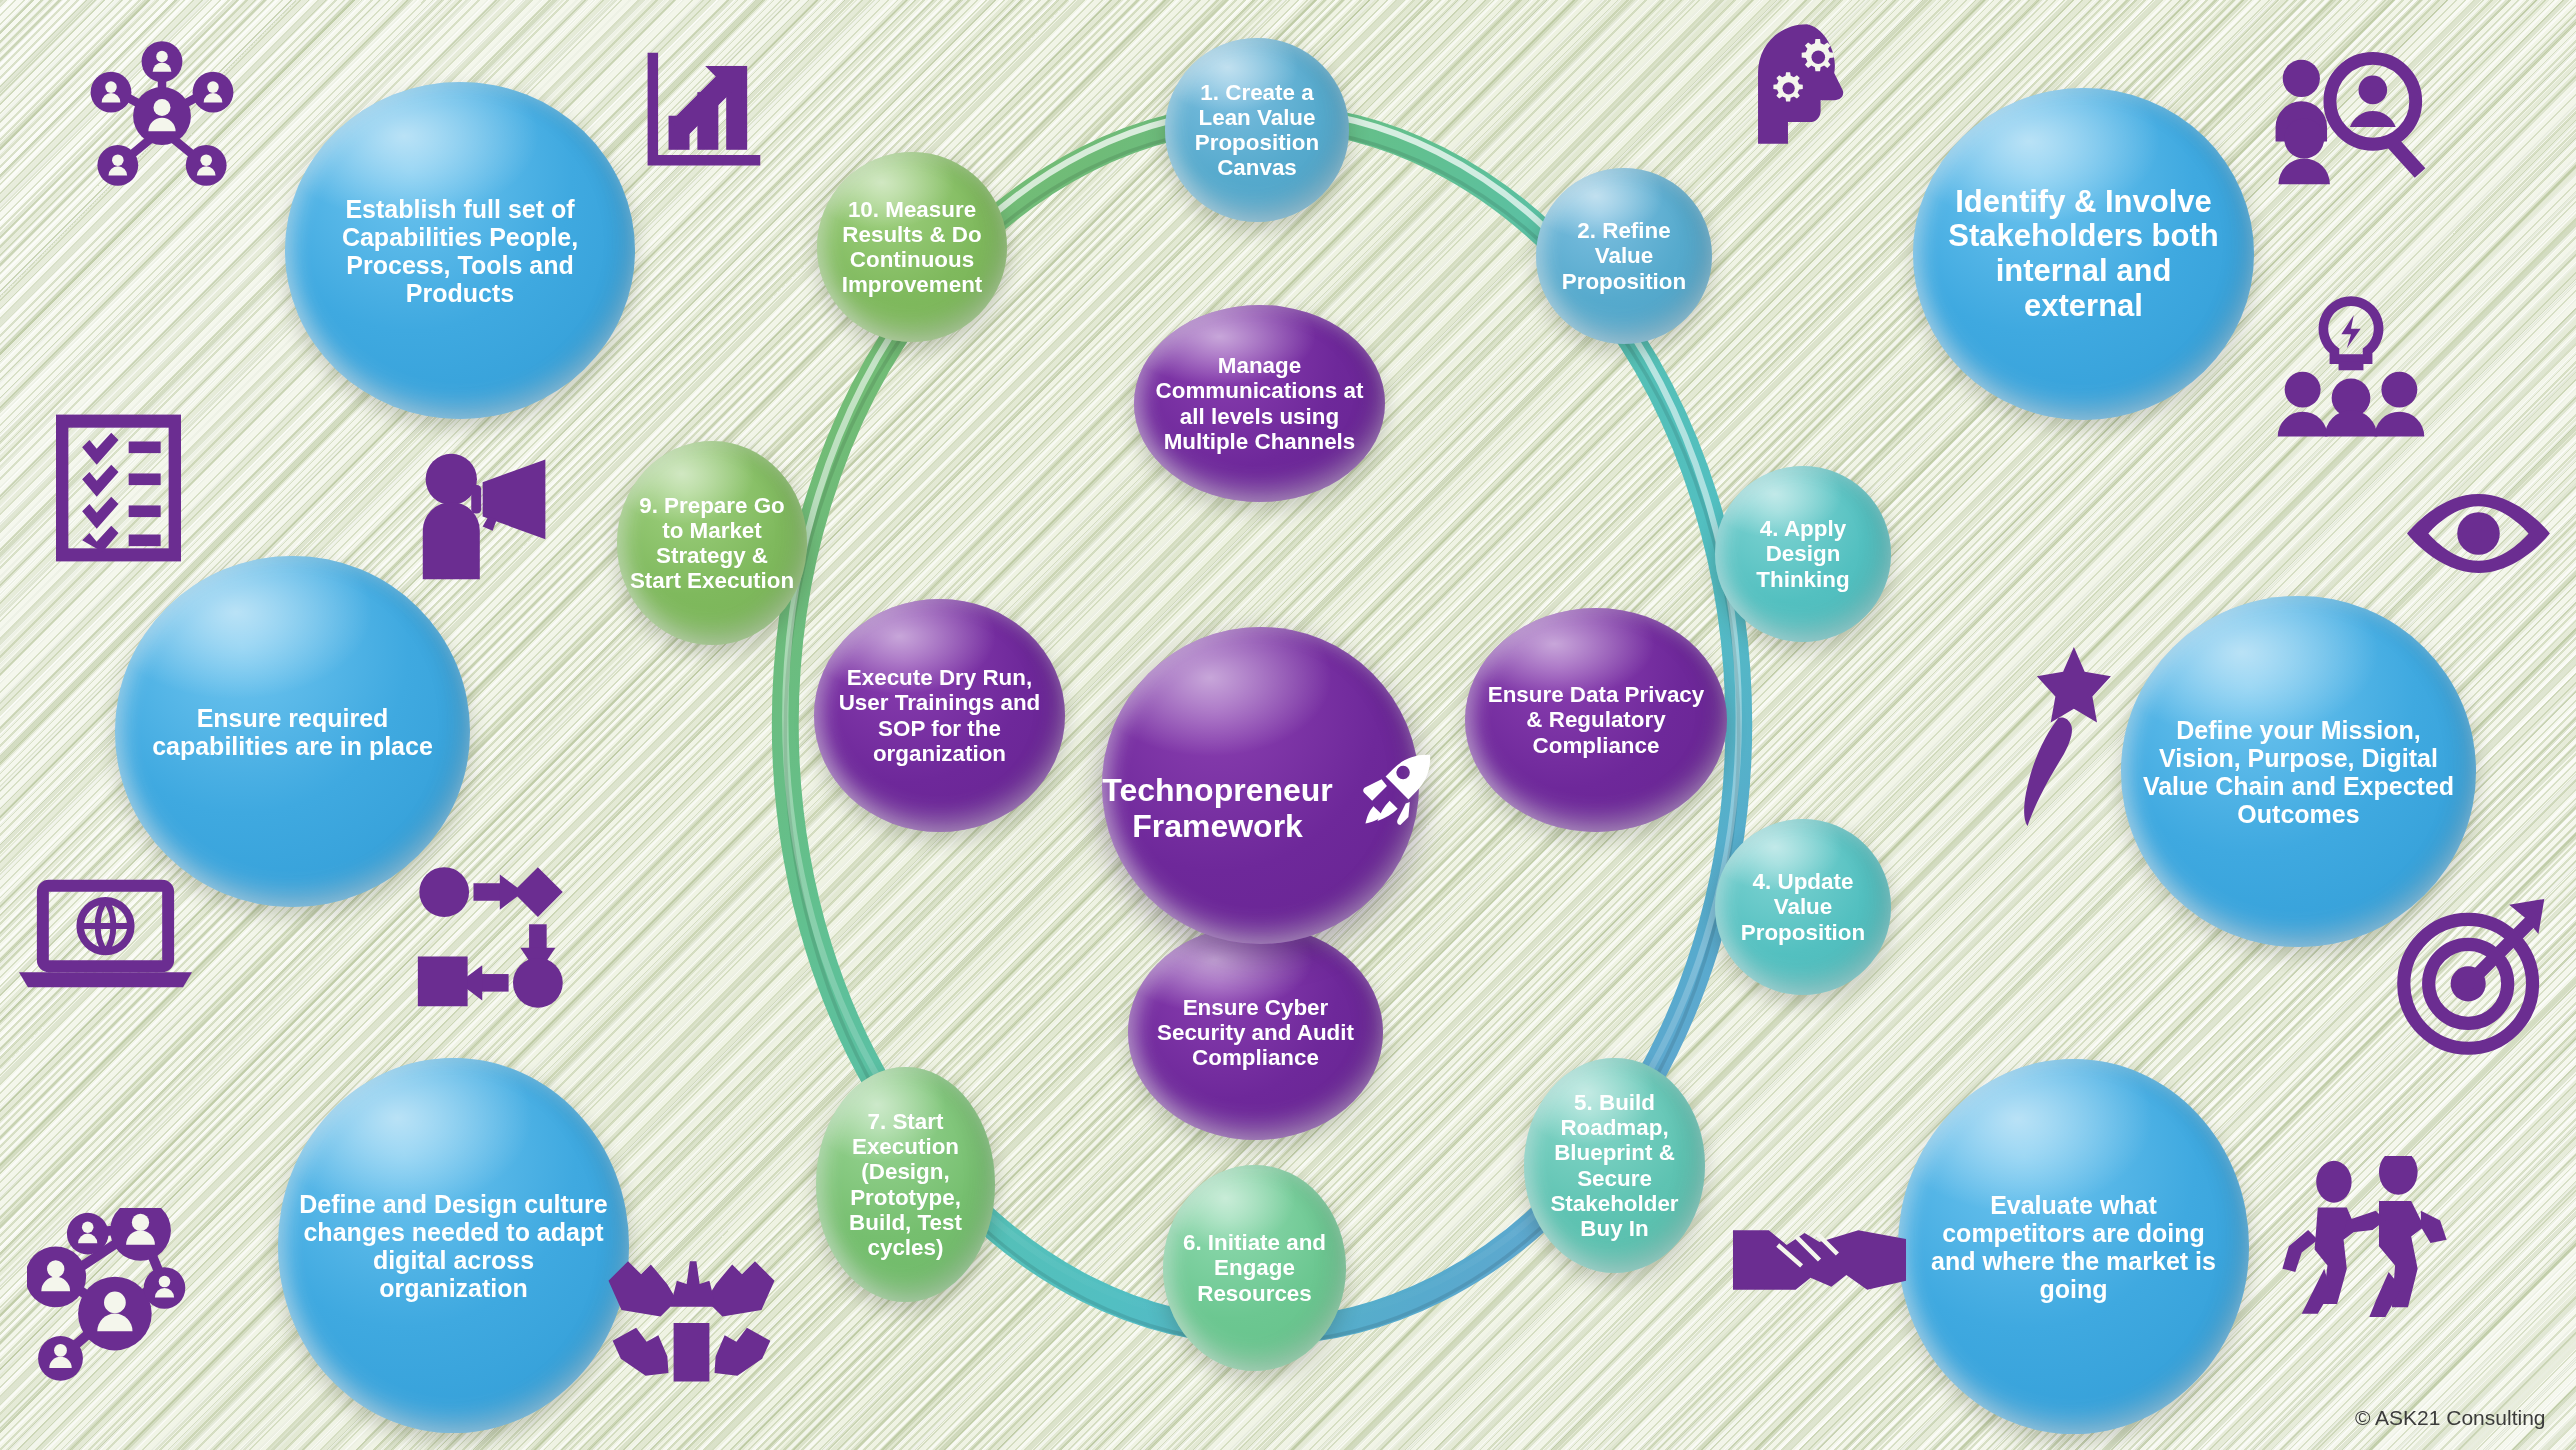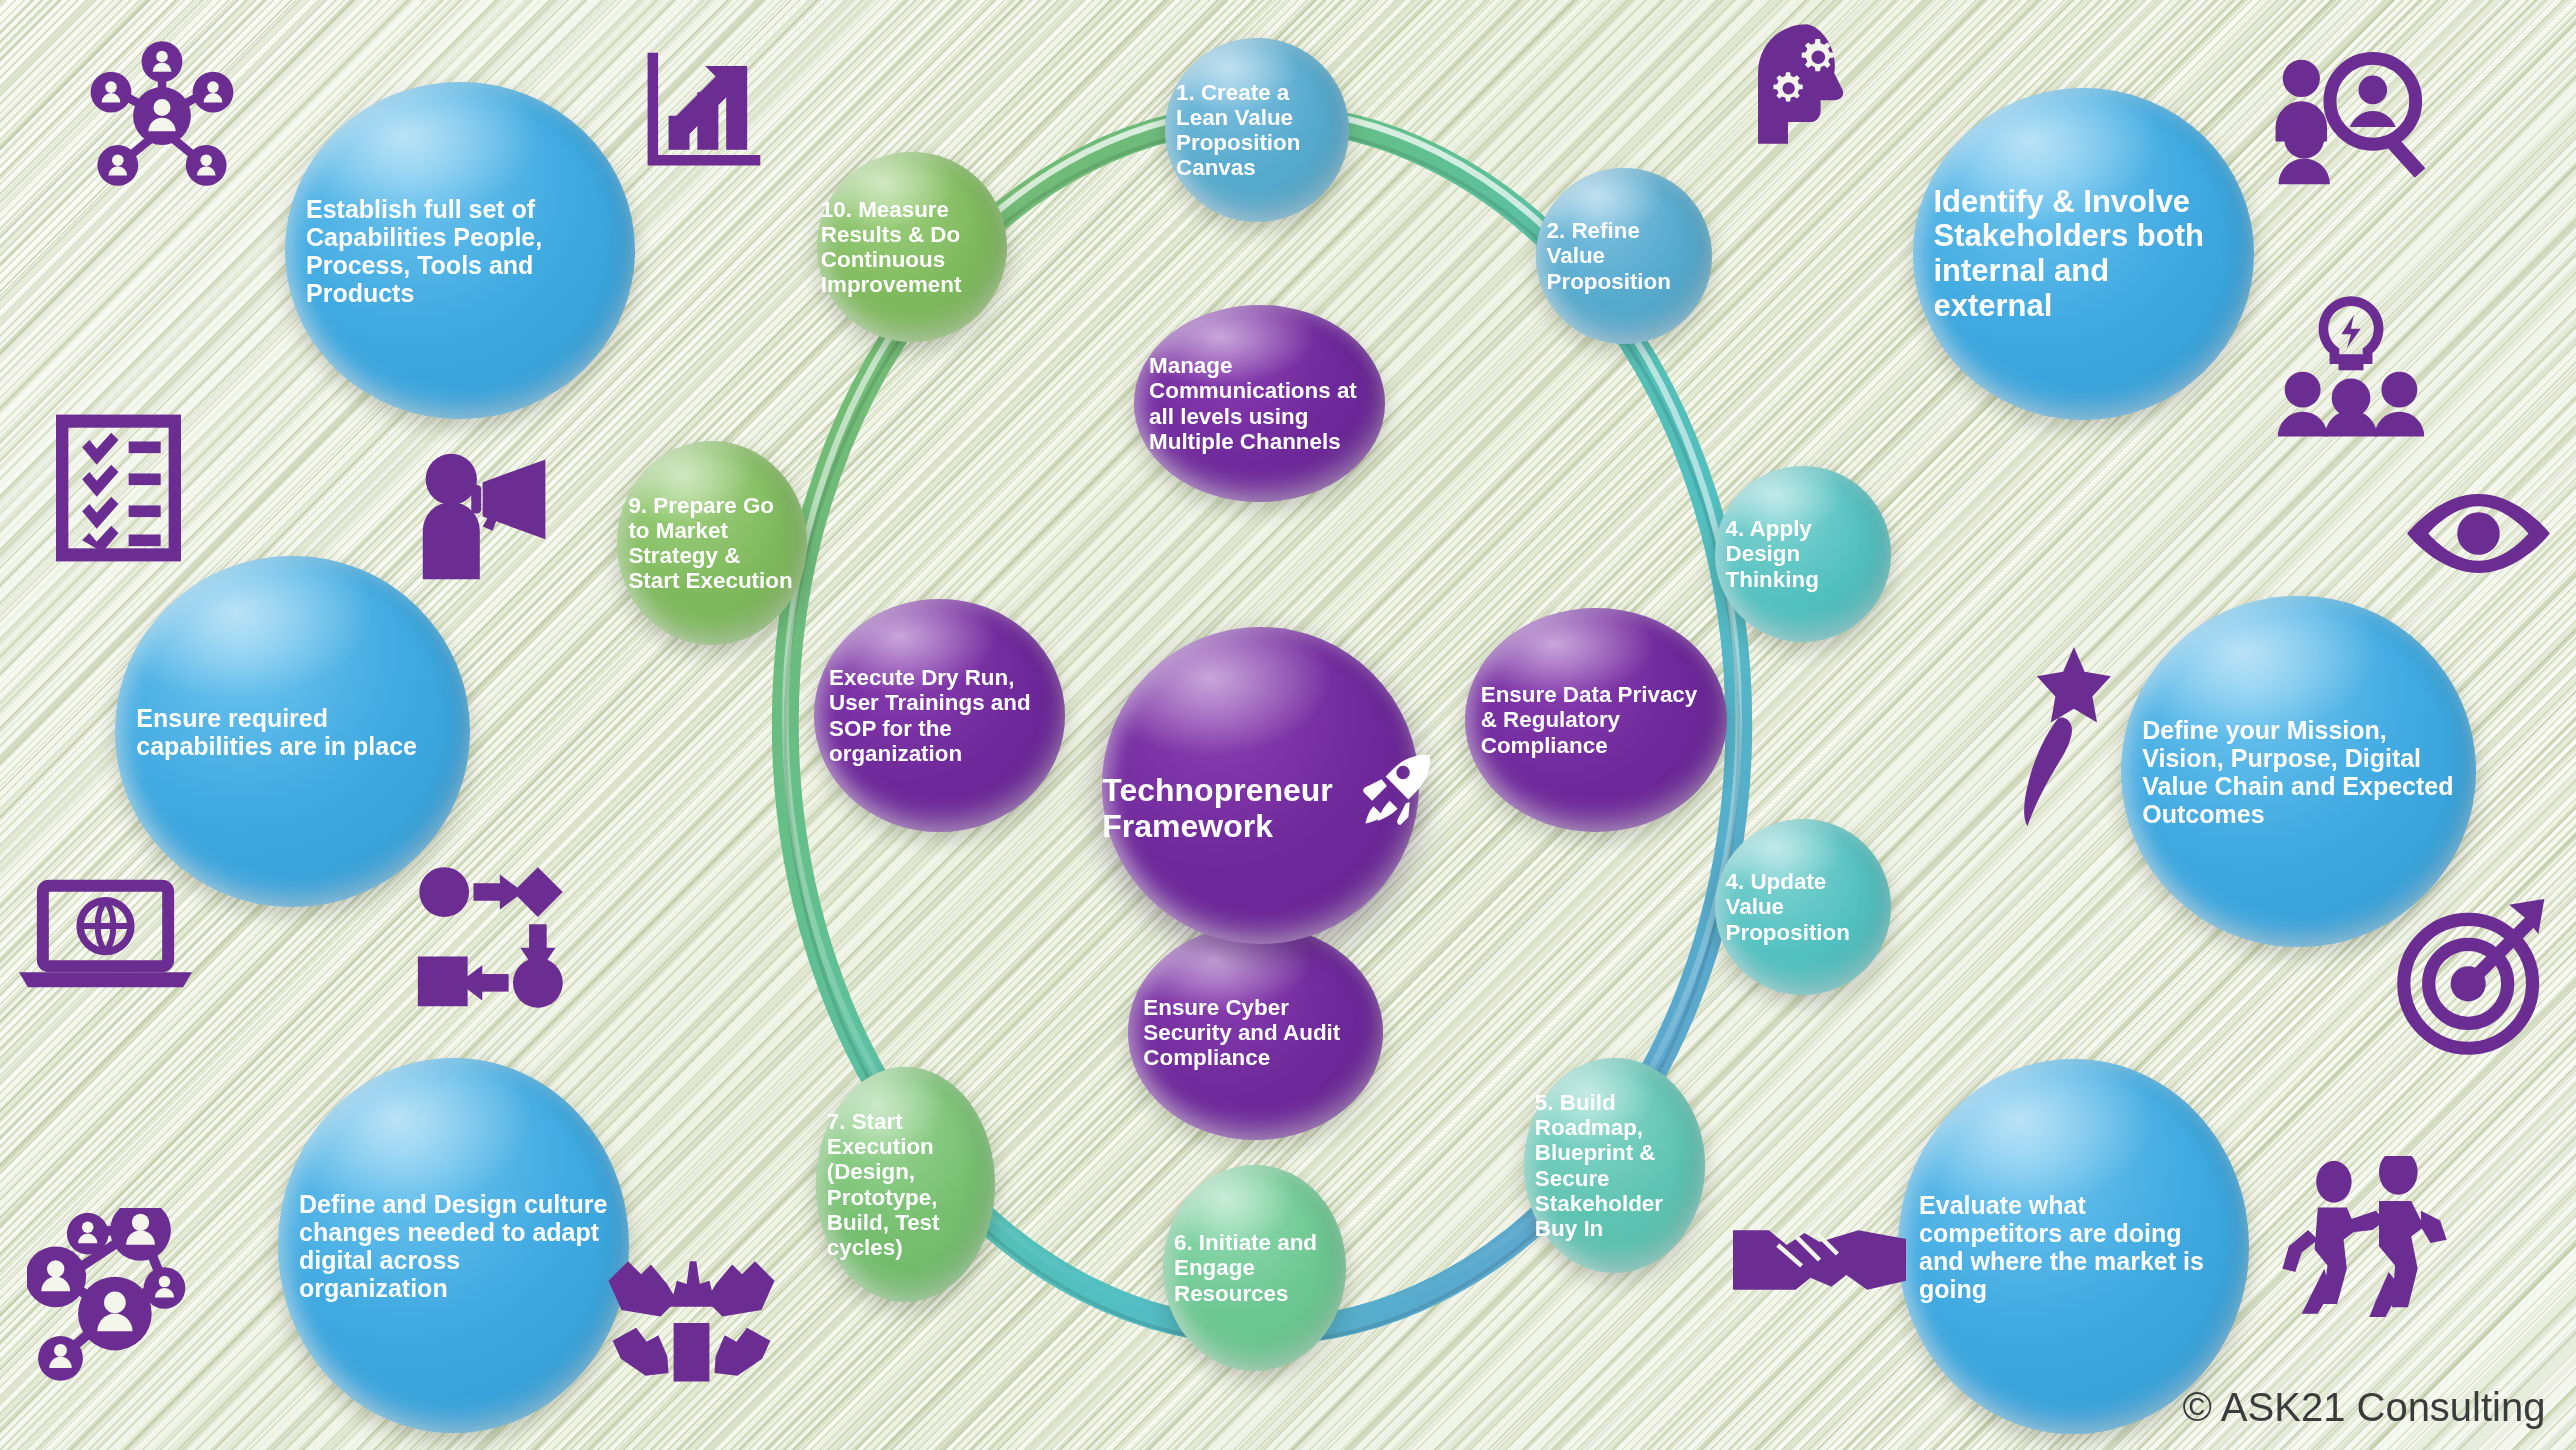--- a/index.html
+++ b/index.html
@@ -36,21 +36,21 @@
     mix-blend-mode:screen;
   }
 
   #stage { position:absolute; inset:0; }
 
   
   .bub {
     position:absolute;
     border-radius:50%;
     display:flex; align-items:center; justify-content:center;
-    text-align:left;
+    text-align:center;
     color:#ffffff;
     font-weight:bold;
     line-height:1.12;
     overflow:visible;
     box-shadow: 0 9px 20px rgba(40,50,30,.22);
   }
   .bub .txt { position:relative; z-index:4; padding:0 6%; width:100%; }
   
   .bub::before{
     content:""; position:absolute; inset:0; border-radius:50%; z-index:2;
@@ -79,21 +79,21 @@
   .center-bub { box-shadow: 0 12.5px 30.5px rgba(40,20,60,.35); }
   .center-bub .rocket { position:relative; z-index:4; display:block; margin:9px auto 0; }
 
   
   .ico { position:absolute; color:#6b2d91; z-index:6; }
   .ico svg { display:block; width:100%; height:100%; fill:#6b2d91; }
 
   
   #copyright{
     position:absolute; right:30.5px; bottom:20px;
-    font-size:40px; color:#3b3b3b; font-weight:400;
+    font-size:21px; color:#3b3b3b; font-weight:400;
     font-family:"Liberation Sans", sans-serif;
     z-index:9;
   }
 </style>
 </head>
 <body>
 
 <div id="bg"></div>
 
 <div id="stage">

